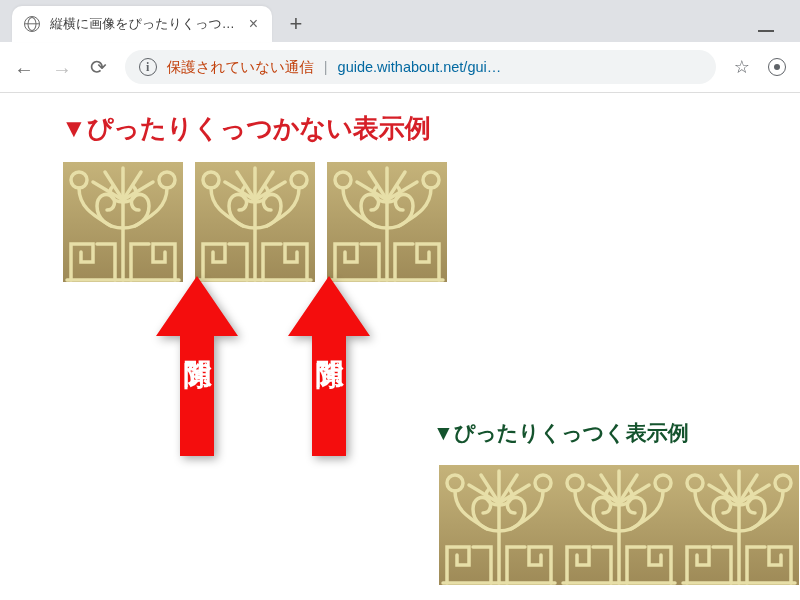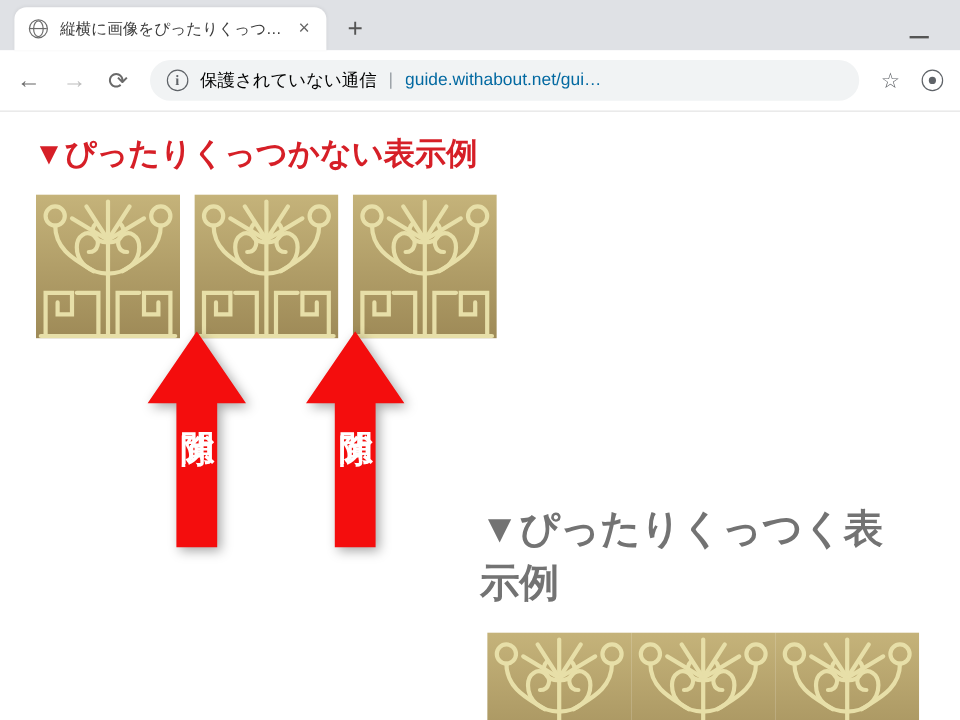--- a/index.html
+++ b/index.html
@@ -15,29 +15,29 @@
   .tabtitle { font-size:13px; color:#3b3b3b; white-space:nowrap; overflow:hidden; text-overflow:ellipsis; flex:1; min-width:0; }
   .tabclose { font-size:16px; color:#666; padding:2px; line-height:1; }
   .newtab { margin-left:10px; font-size:22px; color:#555; width:28px; height:28px; display:flex; align-items:center; justify-content:center; margin-bottom:4px; }
   .windowctrl { margin-left:auto; display:flex; gap:26px; padding-right:14px; margin-bottom:10px; }
   .minbtn { width:16px; height:2px; background:#555; margin-top:8px; }
   .toolbar { height:50px; background:#fff; display:flex; align-items:center; padding:0 14px; gap:18px; }
   .nav-ico { color:#6a6a6a; font-size:20px; }
   .nav-ico.disabled{color:#bfbfbf;}
   .addrbar { flex:1; height:34px; background:#f1f3f4; border-radius:17px; display:flex; align-items:center; padding:0 14px; gap:10px; color:#5f6368; font-size:14.5px; white-space:nowrap; overflow:hidden; }
   .info-ico { width:18px; height:18px; border:1.6px solid #5f6368; border-radius:50%; display:flex; align-items:center; justify-content:center; font-size:12px; font-weight:bold; flex:none; font-family:Georgia,serif; }
-  .addr-sec { color:#000000; }
+  .addr-sec { color:#c2410c; }
   .addr-sep { color:#9aa0a6; }
   .addr-url { color:#0369a1; overflow:hidden; text-overflow:ellipsis; }
   .star { font-size:18px; color:#5f6368; }
   .chromedot { width:18px; height:18px; border:1.8px solid #5f6368; border-radius:50%; position:relative; flex:none; }
   .chromedot::after{content:"";position:absolute;left:50%;top:50%;width:6px;height:6px;border-radius:50%;background:#5f6368;transform:translate(-50%,-50%);}
-  .page { padding:18px 24px 0 24px; position:relative; }
+  .page { padding:18px 24px 0 24px; position:relative;margin-left:33px; }
   .h-red { color:#d61f27; font-size:26px; font-weight:bold; margin:0 0 16px 4px; }
-  .h-blue { color:#737373; font-size:33px; font-weight:bold; margin:0; }
+  .h-blue { color:#14532d; font-size:21px; font-weight:bold; margin:0; }
   .tile-row { display:flex; gap:12px; margin-left:6px; }
   .tile { width:120px; height:120px; position:relative; }
   .tile svg,.wide svg{width:100%;height:100%;display:block;}
   .arrow-row { position:relative; height:200px; }
   .arrow-wrap { position:absolute; width:90px; display:flex; flex-direction:column; align-items:center; filter:drop-shadow(3px 3px 5px rgba(0,0,0,.35)); }
   .arrow-label { position:absolute; top:62px; color:#fff; font-size:28px; font-weight:bold; writing-mode:vertical-rl; text-align:center; }
   .rightcol { position:absolute; left:400px; top:326px; width:360px; }
   .wide { width:360px; height:120px; margin-top:18px; margin-left:6px; }
 </style>
 </head>

